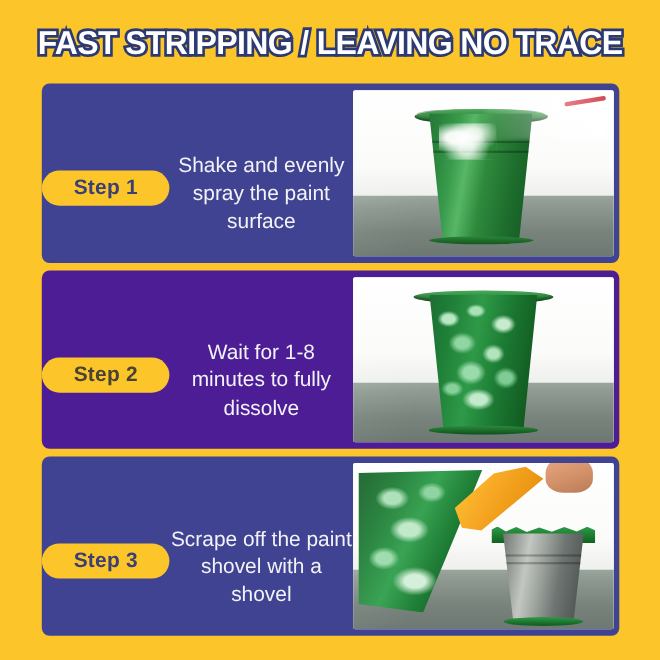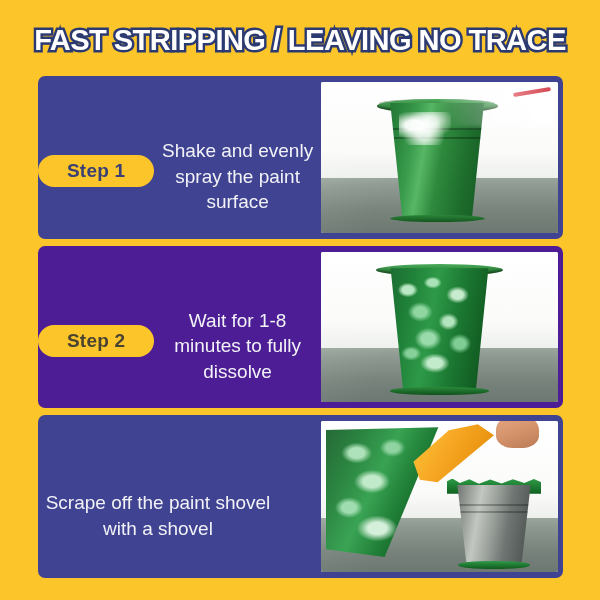--- a/index.html
+++ b/index.html
@@ -390,20 +390,21 @@
           <div class="bucket-rim s2-rim"></div>
           <div class="bucket s2-bucket"></div>
           <div class="bucket-rim s2-base"></div>
           <div class="sheen"></div>
         </div>
       </div>
     </div>
 
     <div class="step-panel indigo">
       <div class="step-copy">
+        <div class="step-badge">Step 3</div>
         <div class="step-desc">Scrape off the paint shovel with a shovel</div>
       </div>
       <div class="step-photo">
         <div class="photo-inner">
           <div class="bg-white"></div>
           <div class="floor-edge"></div>
           <div class="floor"></div>
           <div class="s3-bucket-paintlip"></div>
           <div class="bucket s3-bucket">
             <div class="s3-bucket-band" style="top:24%"></div>

